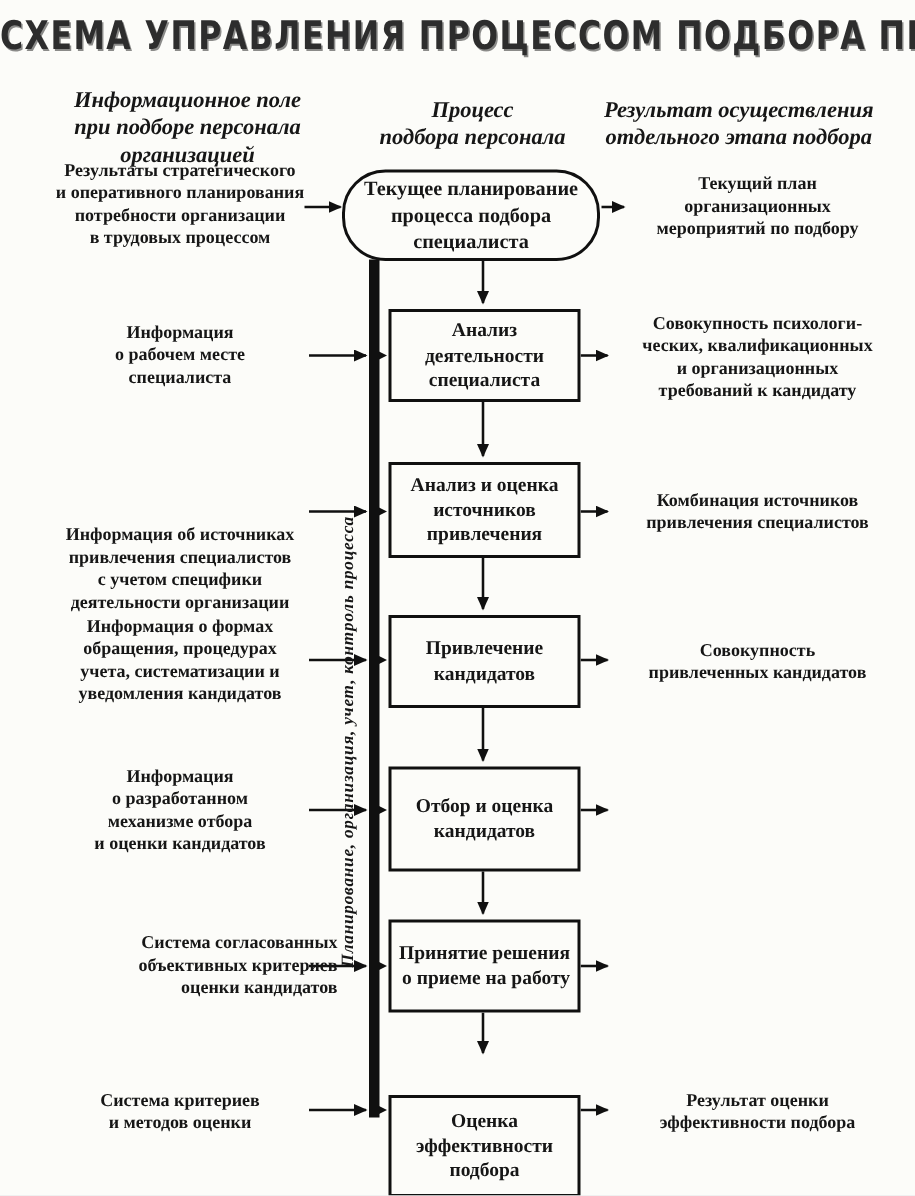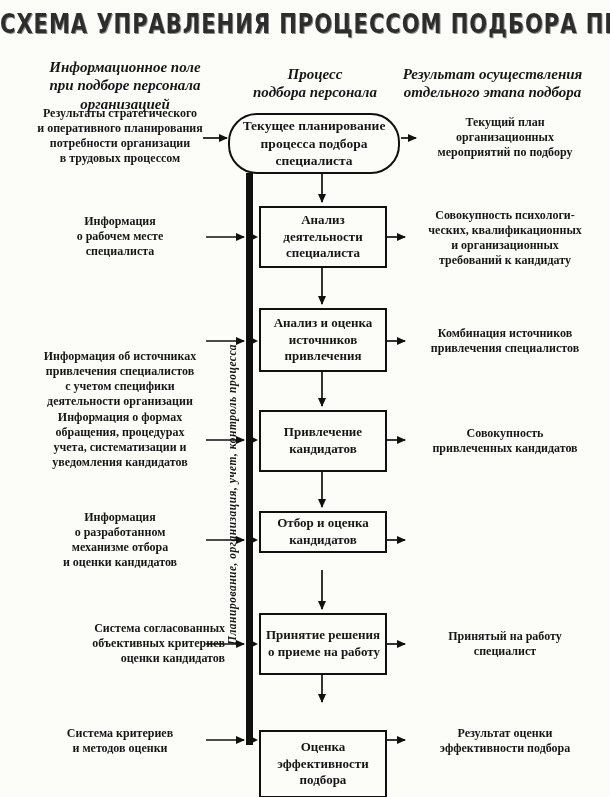--- a/index.html
+++ b/index.html
@@ -127,37 +127,35 @@
 процесса подбора
 специалиста</div>
   <div class="pbox" style="left:259px; top:206px; width:128px; height:62px;">Анализ
 деятельности
 специалиста</div>
   <div class="pbox" style="left:259px; top:308px; width:128px; height:64px;">Анализ и оценка
 источников
 привлечения</div>
   <div class="pbox" style="left:259px; top:410px; width:128px; height:62px;">Привлечение
 кандидатов</div>
-  <div class="pbox" style="left:259px; top:511px; width:128px; height:42px;">Отбор и оценка
+  <div class="pbox" style="left:259px; top:511px; width:128px; height:70px;">Отбор и оценка
 кандидатов</div>
   <div class="pbox" style="left:259px; top:613px; width:128px; height:62px;text-align:right;">Принятие решения
 о приеме на работу</div>
   <div class="pbox" style="left:259px; top:706px; width:128px; height:68px;margin-top:24px;">Оценка
 эффективности
 подбора</div>
 
   <div class="side" style="left:410px; top:115px; width:190px;">Текущий план
 организационных
 мероприятий по подбору</div>
   <div class="side" style="left:410px; top:208px; width:190px;">Совокупность психологи-
 ческих, квалификационных
 и организационных
 требований к кандидату</div>
   <div class="side" style="left:410px; top:326px; width:190px;">Комбинация источников
 привлечения специалистов</div>
   <div class="side" style="left:410px; top:426px; width:190px;">Совокупность
 привлеченных кандидатов</div>
-  <div class="side" style="left:410px; top:629px; width:190px;">Принятый на работу
-специалист</div>
   <div class="side" style="left:410px; top:726px; width:190px;">Результат оценки
 эффективности подбора</div>
 
 </div>
 
 </body></html>

